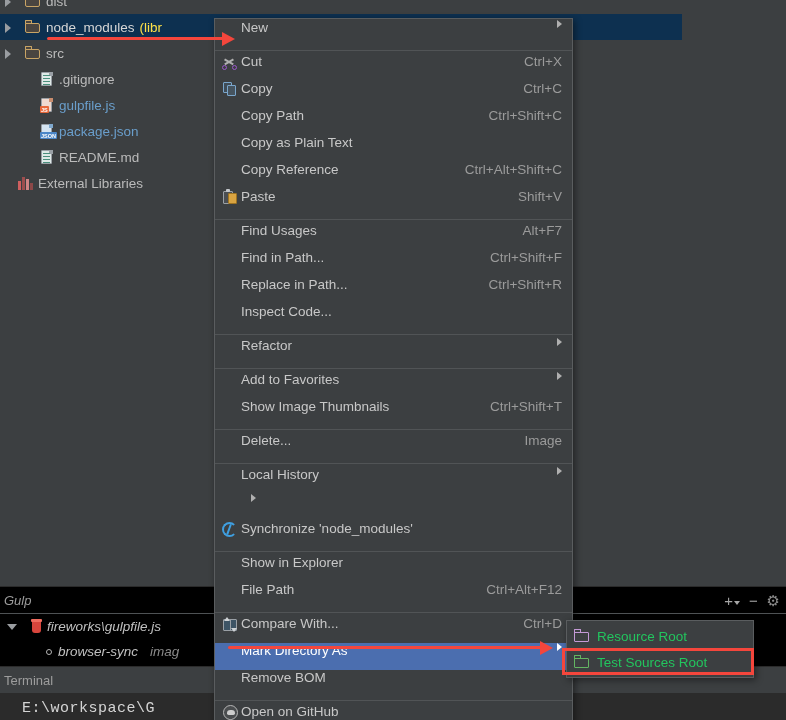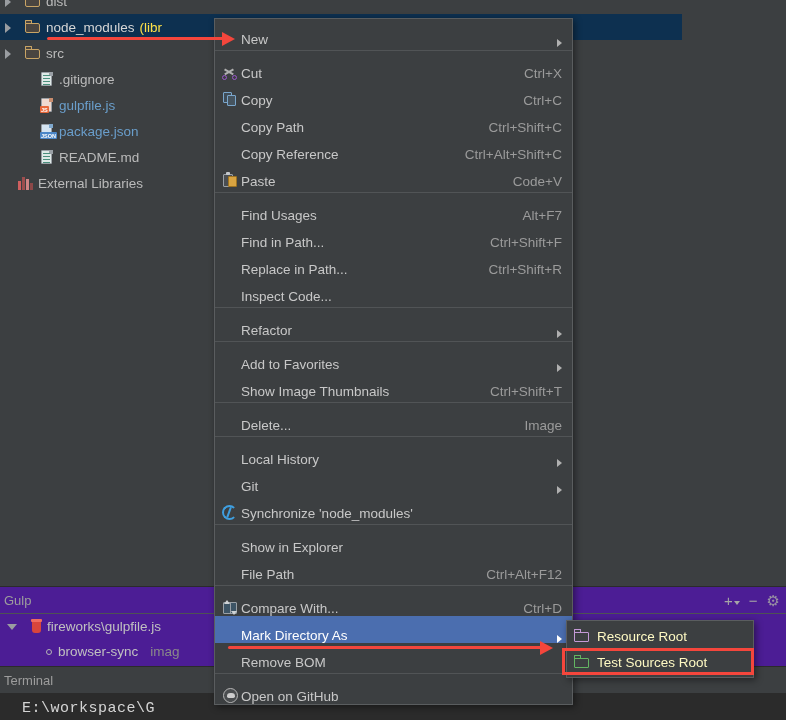--- a/index.html
+++ b/index.html
@@ -77,21 +77,21 @@
   .ic-lib{width:15px;height:14px;}
   .ic-lib i{position:absolute;bottom:0;width:3px;background:#b05050;}
   .ic-lib i:nth-child(1){left:0;height:9px;background:#cf5f5f;}
   .ic-lib i:nth-child(2){left:4px;height:13px;background:#9c4d4d;}
   .ic-lib i:nth-child(3){left:8px;height:11px;background:#d08585;}
   .ic-lib i:nth-child(4){left:12px;height:7px;background:#8d4848;}
 
   
   #gulp-panel{
     position:absolute;left:0;top:586px;width:786px;height:80px;
-    background:#4c1d95;border-top:1px solid #2b2b2b;
+    background:#000000;border-top:1px solid #2b2b2b;font-style:italic;
   }
   .tw-header{
     height:26px;display:flex;align-items:center;
     color:#9d9d9d;font-size:13px;padding-left:4px;
     border-bottom:1px solid #4e5254;position:relative;
   }
   .tw-actions{position:absolute;right:6px;top:0;height:26px;display:flex;align-items:center;gap:9px;}
   .act{color:#a6a6a6;font-size:15px;line-height:1;cursor:default;display:flex;align-items:center;}
   .act .mini-caret{
     display:inline-block;margin-left:1px;
@@ -126,21 +126,21 @@
   }
 
   
   #context-menu{
     position:absolute;left:214px;top:18px;width:359px;
     background:#3c3f41;border:1px solid #5a5d5f;
     box-shadow:2px 2px 7px rgba(0,0,0,.45);
     padding:1px 0 0 0;box-sizing:border-box;z-index:50;
   }
   .mi{
-    height:27px;display:flex;align-items:flex-end;position:relative;
+    height:27px;display:flex;align-items:flex-start;position:relative;
     padding:0 10px 0 6px;box-sizing:border-box;white-space:nowrap;
     color:#c8c8c8;
   }
   .mi.highlight{background:#4b6eaf;color:#ffffff;}
   .mi-ico{width:20px;flex:0 0 auto;position:relative;height:17px;}
   .mi-label{flex:1 1 auto;font-size:13.5px;}
   .mi-accel{color:#9b9b9b;font-size:13.5px;margin-left:18px;}
   .mi-arrow{
     width:0;height:0;margin-left:10px;flex:0 0 auto;
     border-top:4px solid transparent;border-bottom:4px solid transparent;
@@ -188,21 +188,21 @@
     content:"";position:absolute;left:5px;top:8.6px;width:3px;height:4px;background:#4a4d4f;
   }
 
   
   #submenu{
     position:absolute;left:566px;top:620px;width:188px;
     background:#3c3f41;border:1px solid #5a5d5f;
     box-shadow:2px 2px 7px rgba(0,0,0,.45);z-index:60;padding:2px 0;
     box-sizing:border-box;
   }
-  .smi{height:26px;display:flex;align-items:center;padding-left:7px;color:#fef9c3;white-space:nowrap;position:relative;}
+  .smi{height:26px;display:flex;align-items:center;padding-left:7px;color:#22c55e;white-space:nowrap;position:relative;}
   .smi.highlight{background:#4b6eaf;color:#ffffff;}
   .smi .sfi{width:17px;height:14px;position:relative;flex:0 0 auto;margin-right:6px;}
   .smi .sfi .fbody{position:absolute;left:0;top:3px;width:15px;height:10px;border:1.5px solid var(--fc);background:transparent;box-sizing:border-box;border-radius:1px;}
   .smi .sfi .ftab{position:absolute;left:0;top:0;width:7px;height:4px;border:1.5px solid var(--fc);border-bottom:none;box-sizing:border-box;border-radius:1px 1px 0 0;}
   .smi .slabel{font-size:13.5px;}
 
   
   .anno{position:absolute;z-index:90;pointer-events:none;}
   .arrow-line{position:absolute;height:3px;background:#f4463c;border-radius:2px;}
   .arrow-head{
@@ -381,37 +381,42 @@
     <span class="mi-label">Copy</span>
     <span class="mi-accel">Ctrl+C</span>
   </div>
 
   <div class="mi">
     <span class="mi-ico"></span>
     <span class="mi-label">Copy Path</span>
     <span class="mi-accel">Ctrl+Shift+C</span>
   </div>
 
+  <div class="mi">
+    <span class="mi-ico"></span>
+    <span class="mi-label">Copy as Plain Text</span>
+    <span class="mi-accel"></span>
+  </div>
 
   <div class="mi">
     <span class="mi-ico"></span>
     <span class="mi-label">Copy Reference</span>
     <span class="mi-accel">Ctrl+Alt+Shift+C</span>
   </div>
 
   <div class="mi">
     <span class="mi-ico">
       <span class="ic-paste">
           <span class="board"></span>
           <span class="clip"></span>
           <span class="doc"></span>
         </span>
     </span>
     <span class="mi-label">Paste</span>
-    <span class="mi-accel">Code+V</span>
+    <span class="mi-accel">Shift+V</span>
   </div>
   <div class="sep"></div>
 
   <div class="mi">
     <span class="mi-ico"></span>
     <span class="mi-label">Find Usages</span>
     <span class="mi-accel">Alt+F7</span>
   </div>
 
   <div class="mi">
@@ -461,21 +466,20 @@
   <div class="sep"></div>
 
   <div class="mi">
     <span class="mi-ico"></span>
     <span class="mi-label">Local History</span>
     <span class="mi-arrow"></span>
   </div>
 
   <div class="mi">
     <span class="mi-ico"></span>
-    <span class="mi-label">Git</span>
     <span class="mi-arrow"></span>
   </div>
 
   <div class="mi">
     <span class="mi-ico">
       <span class="ic-sync">
           <span class="ring"></span>
           <span class="bar"></span>
         </span>
     </span>

